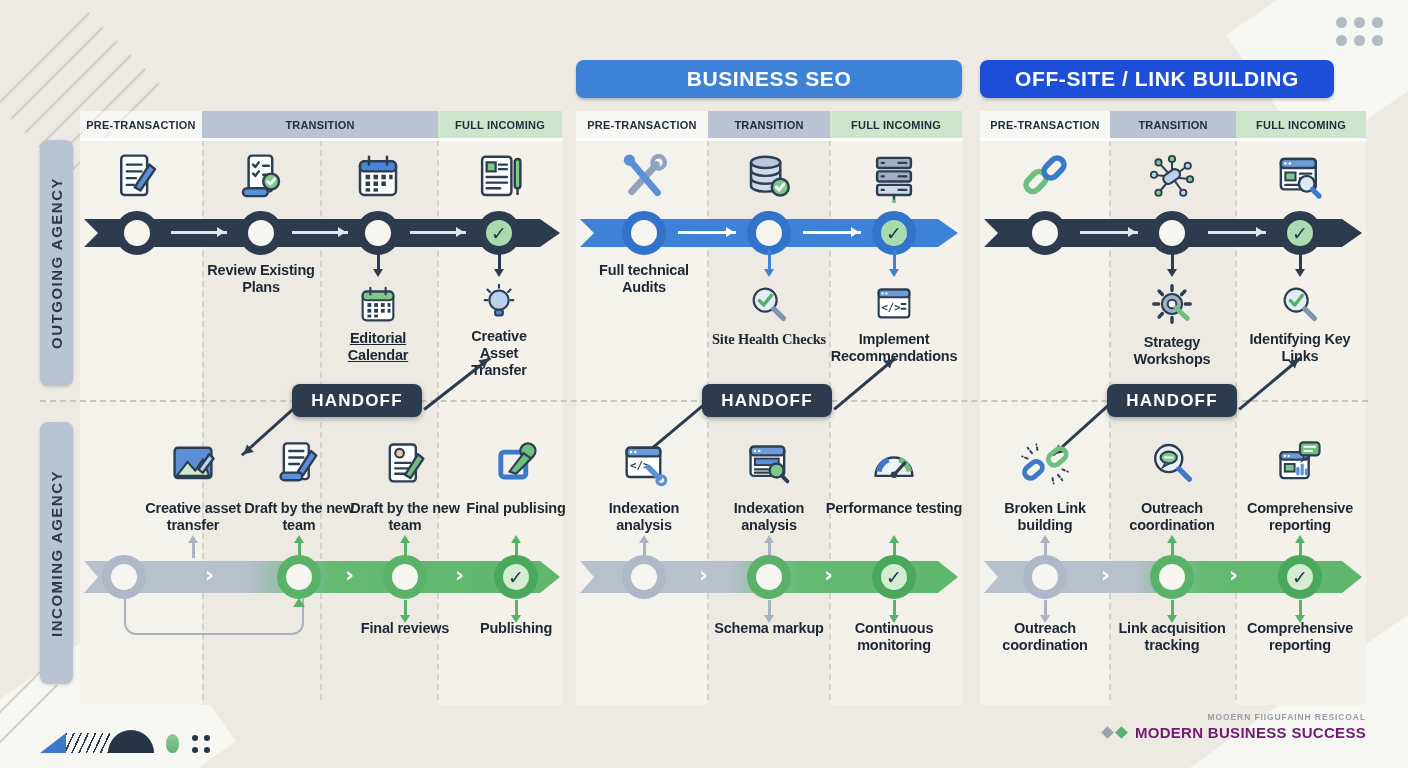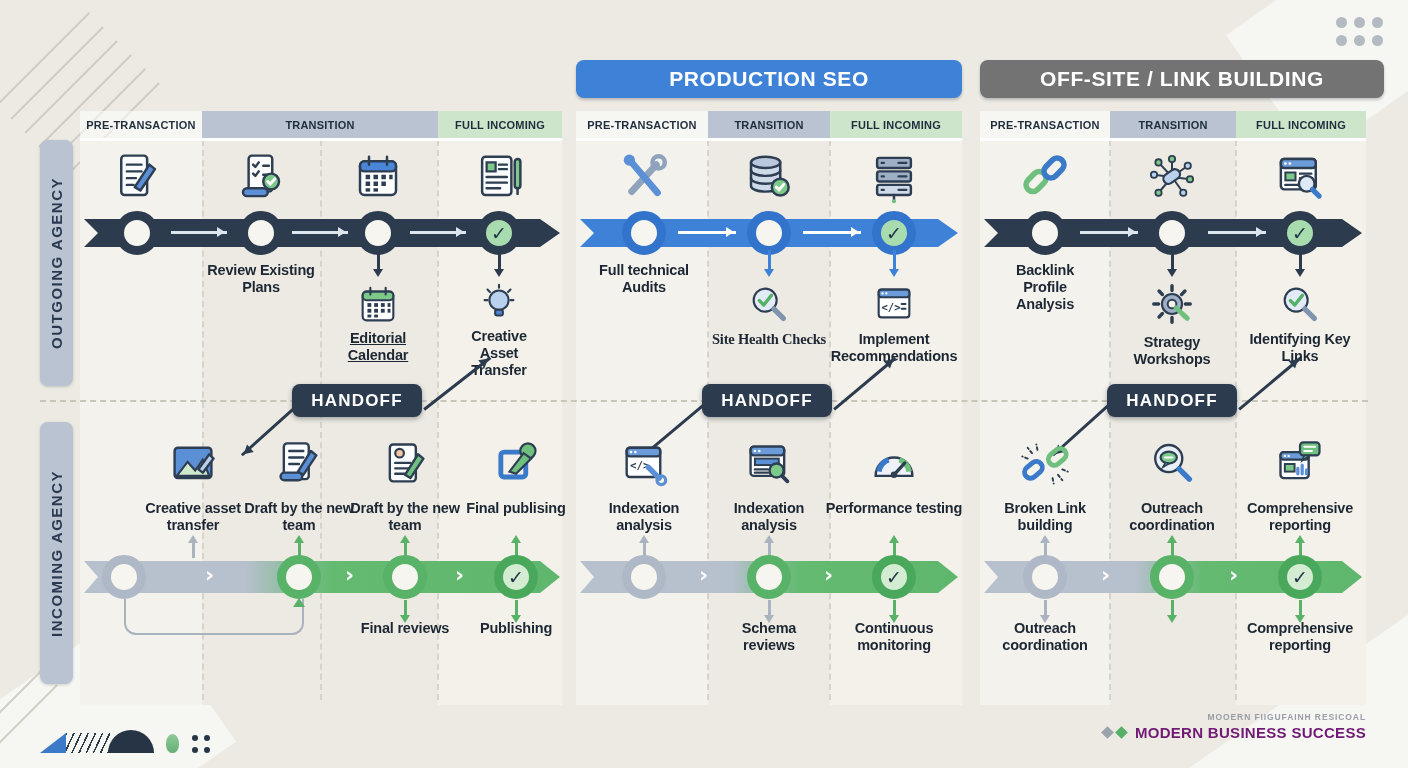--- a/index.html
+++ b/index.html
@@ -82,23 +82,23 @@
 
   <div class="vdash" style="left:202px;"></div>
   <div class="vdash" style="left:320px;"></div>
   <div class="vdash" style="left:437px;"></div>
   <div class="vdash" style="left:707px;"></div>
   <div class="vdash" style="left:829px;"></div>
   <div class="vdash" style="left:1109px;"></div>
   <div class="vdash" style="left:1235px;"></div>
 
   <div class="col-header" style="left:576px;width:386px;background:#3e82d8;">
-      <span>PRODUCTION SEO</span>
-    </div>
-  <div class="col-header" style="left:980px;width:404px;background:#737373;">
+      <span>BUSINESS SEO</span>
+    </div>
+  <div class="col-header" style="left:980px;width:354px;background:#1d4ed8;">
       <span>OFF-SITE / LINK BUILDING</span>
     </div>
 
   <div class="phase" style="left:80px;width:122px;background:rgba(255,255,255,.55);">PRE-TRANSACTION</div>
   <div class="phase" style="left:202px;width:236px;background:#b9c3d1;">TRANSITION</div>
   <div class="phase" style="left:438px;width:124px;background:#cde6cb;">FULL INCOMING</div>
   <div class="phase" style="left:576px;width:132px;background:rgba(255,255,255,.55);">PRE-TRANSACTION</div>
   <div class="phase" style="left:708px;width:122px;background:#b9c3d1;">TRANSITION</div>
   <div class="phase" style="left:830px;width:132px;background:#cde6cb;">FULL INCOMING</div>
   <div class="phase" style="left:980px;width:130px;background:rgba(255,255,255,.55);">PRE-TRANSACTION</div>
@@ -325,21 +325,21 @@
   <div class="band in" style="left:580px;top:561px;width:378px;background:linear-gradient(90deg,#b7c0cd 0%,#b7c0cd 40%,#63ba70 58%,#5fb76d 100%);"></div>
   <span class="chev" style="left:699px;top:564px;">›</span>
   <span class="chev" style="left:824px;top:564px;">›</span>
   <div class="node" style="left:622px;top:555px;--ring:#aeb8c6;"></div>
   <div class="node" style="left:747px;top:555px;--ring:#58b267;"></div>
   <div class="node check check-in" style="left:872px;top:555px;--ring:#4aa85c;">
       <span>✓</span>
     </div>
   <div class="va down" style="left:768px;top:600px;height:20px;--c:#aab4c0;"></div>
   <div class="va down" style="left:893px;top:600px;height:20px;--c:#58b267;"></div>
-  <div class="lbl" style="left:714px;top:620px;width:110px;">Schema reviews</div>
+  <div class="lbl" style="left:714px;top:620px;width:110px;">Schema markup</div>
   <div class="lbl" style="left:829px;top:620px;width:130px;">Continuous monitoring</div>
 
   <svg class="icon" viewBox="0 0 48 48" width="54" height="54" style="left:1018px;top:150px">
     <rect x="6" y="22" width="20" height="12" rx="6" transform="rotate(-45 16 28)" style="fill:none;stroke:#6fbf7e;stroke-width:5"></rect>
     <rect x="22" y="10" width="20" height="12" rx="6" transform="rotate(-45 32 16)" style="fill:none;stroke:#3b79c9;stroke-width:5"></rect>
   </svg>
   <svg class="icon" viewBox="0 0 48 48" width="54" height="54" style="left:1145px;top:150px">
     <g style="stroke:#2e3e52;stroke-width:1.8">
         <line x1="24" y1="24" x2="24" y2="8"></line>
         <line x1="24" y1="24" x2="38" y2="14"></line>
@@ -369,21 +369,20 @@
     <line x1="35" y1="35" x2="41" y2="41" style="stroke:#3b79c9;stroke-width:4.5;stroke-linecap:round"></line>
   </svg>
   <div class="band" style="left:984px;top:219px;width:378px;background:#2c3b4e;"></div>
   <div class="ha" style="left:1080px;top:231px;width:58px;--c:#dde5ee;"></div>
   <div class="ha" style="left:1208px;top:231px;width:58px;--c:#dde5ee;"></div>
   <div class="node" style="left:1023px;top:211px;--ring:#2c3b4e;"></div>
   <div class="node" style="left:1150px;top:211px;--ring:#2c3b4e;"></div>
   <div class="node check" style="left:1278px;top:211px;--ring:#2c3b4e;">
       <span>✓</span>
     </div>
-  <div class="lbl" style="left:995px;top:262px;width:100px;">Backlink Profile Analysis</div>
   <div class="va down" style="left:1171px;top:250px;height:24px;--c:#2c3b4e;"></div>
   <div class="va down" style="left:1299px;top:250px;height:24px;--c:#2c3b4e;"></div>
   <svg class="icon" viewBox="0 0 48 48" width="46" height="46" style="left:1149px;top:281px">
     <path d="M24 10V5M24 38v5M10 24H5M38 24h5M14 14l-3.5-3.5M34 34l3.5 3.5M34 14l3.5-3.5M14 34l-3.5 3.5" style="stroke:#2e3e52;stroke-width:3.6;stroke-linecap:round"></path>
     <circle cx="24" cy="24" r="10.5" style="fill:#9fb0c6;stroke:#2e3e52;stroke-width:2.2"></circle>
     <circle cx="24" cy="24" r="4.5" style="fill:#f3f1ea;stroke:#2e3e52;stroke-width:2"></circle>
     <line x1="28" y1="28" x2="40" y2="39" style="stroke:#6fbf7e;stroke-width:5;stroke-linecap:round"></line>
   </svg>
   <svg class="icon" viewBox="0 0 48 48" width="46" height="46" style="left:1277px;top:281px">
     <circle class="s" cx="20" cy="20" r="12" style="fill:#e3ecf6"></circle>
@@ -429,20 +428,21 @@
   <span class="chev" style="left:1229px;top:564px;">›</span>
   <div class="node" style="left:1023px;top:555px;--ring:#aeb8c6;"></div>
   <div class="node" style="left:1150px;top:555px;--ring:#58b267;"></div>
   <div class="node check check-in" style="left:1278px;top:555px;--ring:#4aa85c;">
       <span>✓</span>
     </div>
   <div class="va down" style="left:1044px;top:600px;height:20px;--c:#aab4c0;"></div>
   <div class="va down" style="left:1171px;top:600px;height:20px;--c:#58b267;"></div>
   <div class="va down" style="left:1299px;top:600px;height:20px;--c:#58b267;"></div>
   <div class="lbl" style="left:980px;top:620px;width:130px;">Outreach coordination</div>
+  <div class="lbl" style="left:1092px;top:620px;width:160px;">Link acquisition tracking</div>
   <div class="lbl" style="left:1225px;top:620px;width:150px;">Comprehensive reporting</div>
 
   <div class="dotgrid">
       <i></i>
       <i></i>
       <i></i>
       <i></i>
       <i></i>
       <i></i>
     </div>

